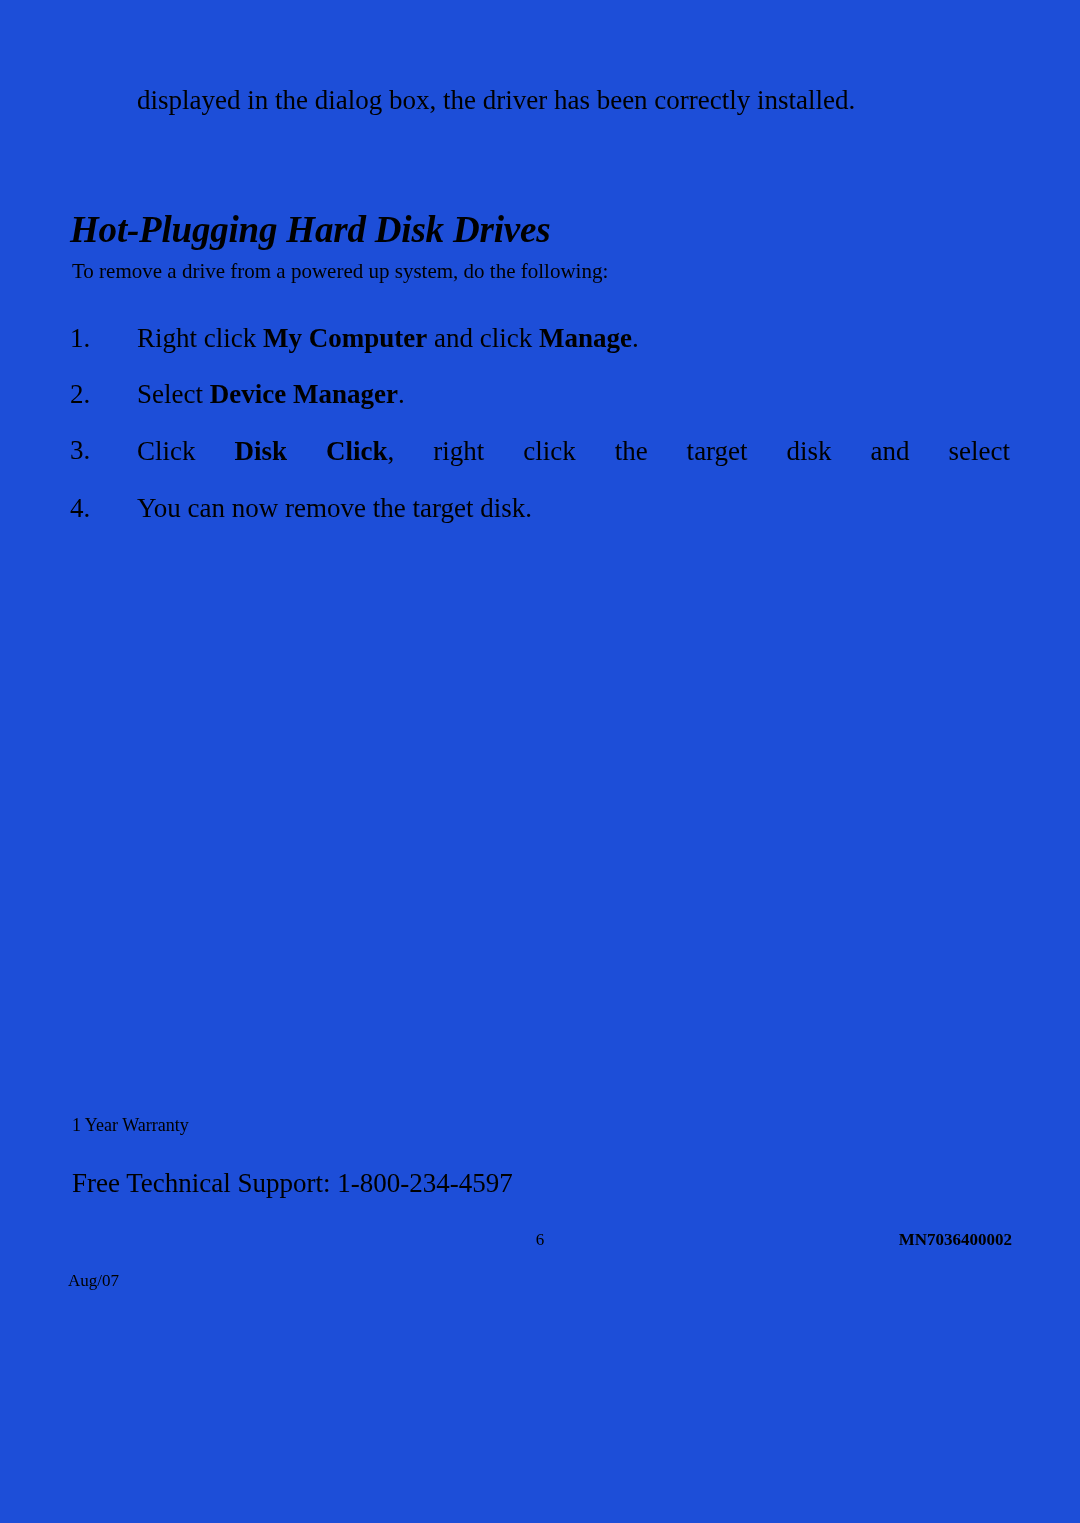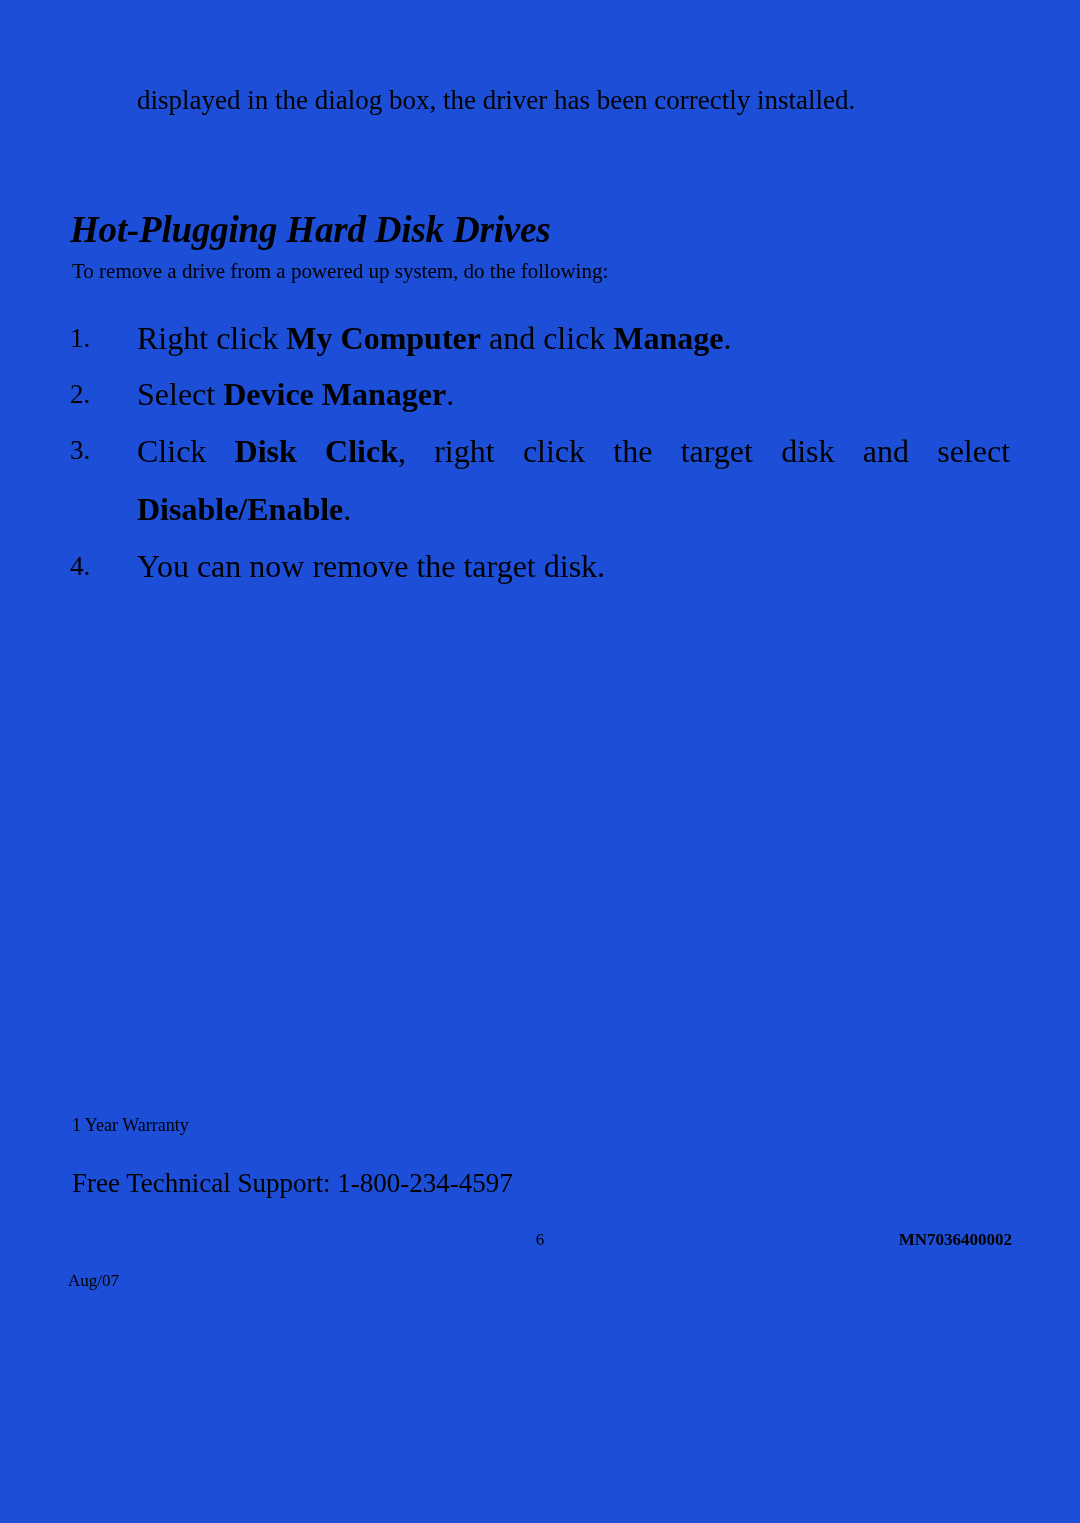--- a/index.html
+++ b/index.html
@@ -70,21 +70,21 @@
     position: absolute;
     left: 0;
     top: 0;
     width: 50px;
     font-size: 27px;
     line-height: 56px;
     text-align: left;
   }
   .list-body {
     margin-left: 67px;
-    font-size: 32px;
+    font-size: 27px;
     line-height: 56px;
   }
   .list-body.justify {
     text-align: justify;
     text-align-last: left;
     line-height: 58px;
   }
   .list-body.justify > .line1 {
     display: block;
     text-align: justify;
@@ -166,21 +166,20 @@
 
     <div class="list-item">
       <span class="list-num">2.</span>
       <div class="list-body"><span>Select </span><b>Device Manager</b><span>.</span></div>
     </div>
 
     <div class="list-item">
       <span class="list-num">3.</span>
       <div class="list-body justify">
           <span class="line1"><span>Click </span><b>Disk Click</b><span>, right click the target disk and select</span></span>
-          <span class="line2"><b>Disable/Enable</b><span>.</span></span>
         </div>
     </div>
 
     <div class="list-item">
       <span class="list-num">4.</span>
       <div class="list-body">You can now remove the target disk.</div>
     </div>
 
   </div>
 

